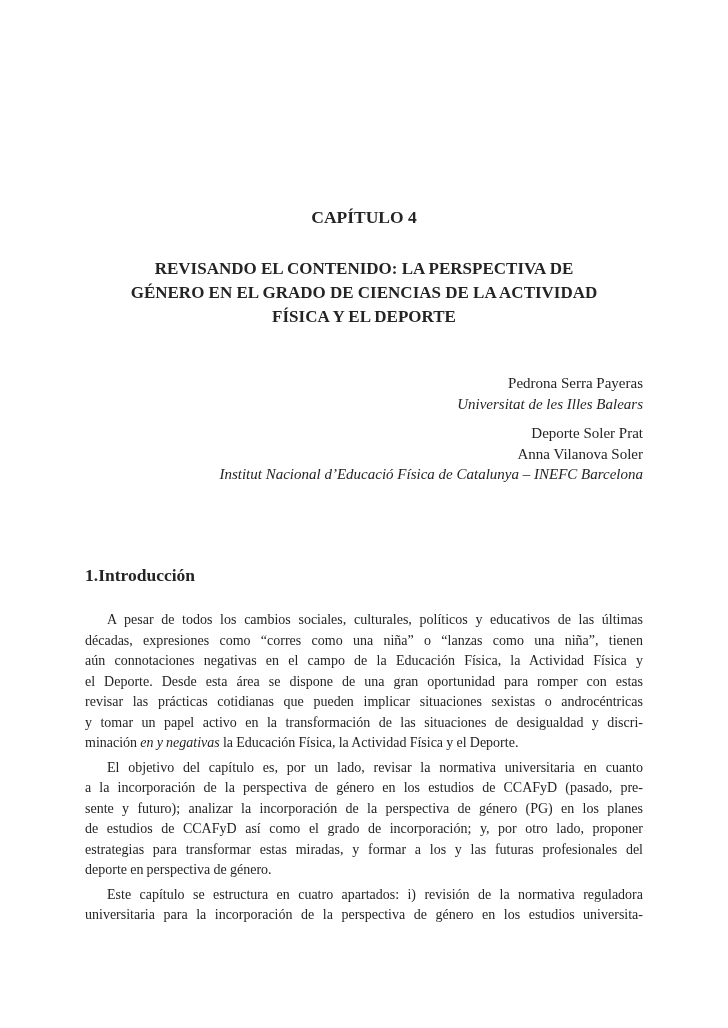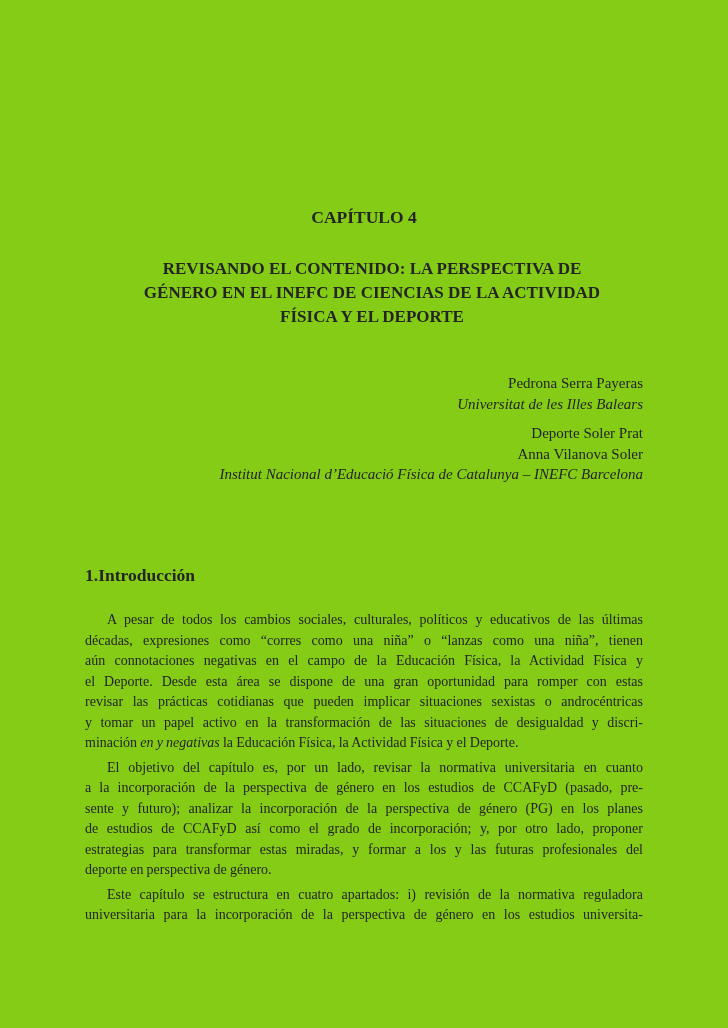--- a/index.html
+++ b/index.html
@@ -5,21 +5,21 @@
   html, body {
     margin: 0;
     padding: 0;
     background: #e8e8e8;
   }
   .page {
     position: relative;
     width: 728px;
     height: 1028px;
     margin: 0 auto;
-    background: #84cc16;
+    background: #ffffff;
     color: #242424;
     font-family: "Liberation Serif", "DejaVu Serif", serif;
     overflow: hidden;
   }
   .content {
     position: absolute;
     left: 85px;
     top: 0;
     width: 558px;
     height: 100%;
@@ -31,21 +31,21 @@
     width: 100%;
     text-align: center;
     font-weight: bold;
     font-size: 17.5px;
     line-height: 22px;
     white-space: nowrap;
   }
   .chapter-title {
     position: absolute;
     top: 257px;
-    left: 8px;
+    left: 0;
     width: 100%;
     text-align: center;
     font-weight: bold;
     font-size: 17px;
     line-height: 24px;
   }
   .chapter-title .title-line {
     white-space: nowrap;
   }
   .byline {
@@ -106,21 +106,21 @@
 </head>
 <body>
 
 <div class="page">
   <div class="content">
 
     <div class="chapter-label">CAPÍTULO 4</div>
 
     <div class="chapter-title">
       <div class="title-line">REVISANDO EL CONTENIDO: LA PERSPECTIVA DE</div>
-      <div class="title-line">GÉNERO EN EL INEFC DE CIENCIAS DE LA ACTIVIDAD</div>
+      <div class="title-line">GÉNERO EN EL GRADO DE CIENCIAS DE LA ACTIVIDAD</div>
       <div class="title-line">FÍSICA Y EL DEPORTE</div>
     </div>
 
     <div class="byline">
       <div class="group">
         <div class="author-name">Pedrona Serra Payeras</div>
         <div class="affiliation">Universitat de les Illes Balears</div>
       </div>
       <div class="group">
         <div class="author-name">Deporte Soler Prat</div>

